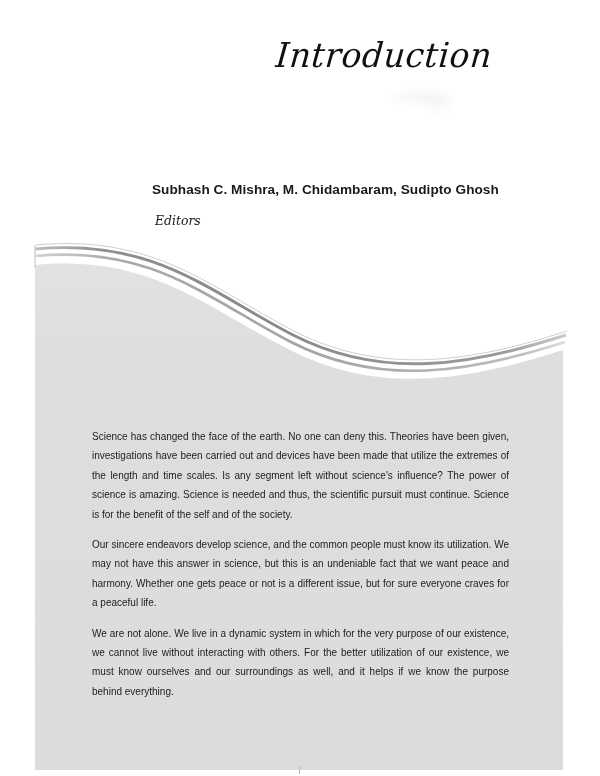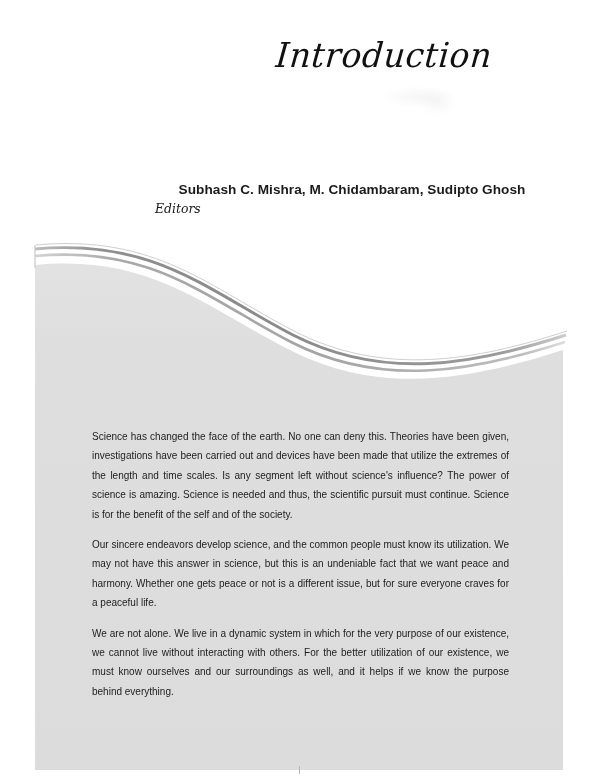--- a/index.html
+++ b/index.html
@@ -65,28 +65,27 @@
     top: 182px;
     width: 400px;
   }
   .authors-line {
     font-family: "Liberation Sans", sans-serif;
     font-size: 13.6px;
     font-weight: 600;
     color: #1a1a1a;
     letter-spacing: 0.05px;
     white-space: nowrap;
-    text-align: center;
   }
   .editors-line {
     font-family: "DejaVu Serif", "Liberation Serif", serif;
     font-style: italic;
     font-size: 12.4px;
     color: #1a1a1a;
-    margin-top: 4px;
+    margin-top: 16px;
     margin-left: 3px;
   }
 
   
   .wave-panel {
     position: absolute;
     left: 0;
     top: 232px;
     width: 600px;
     height: 544px;

